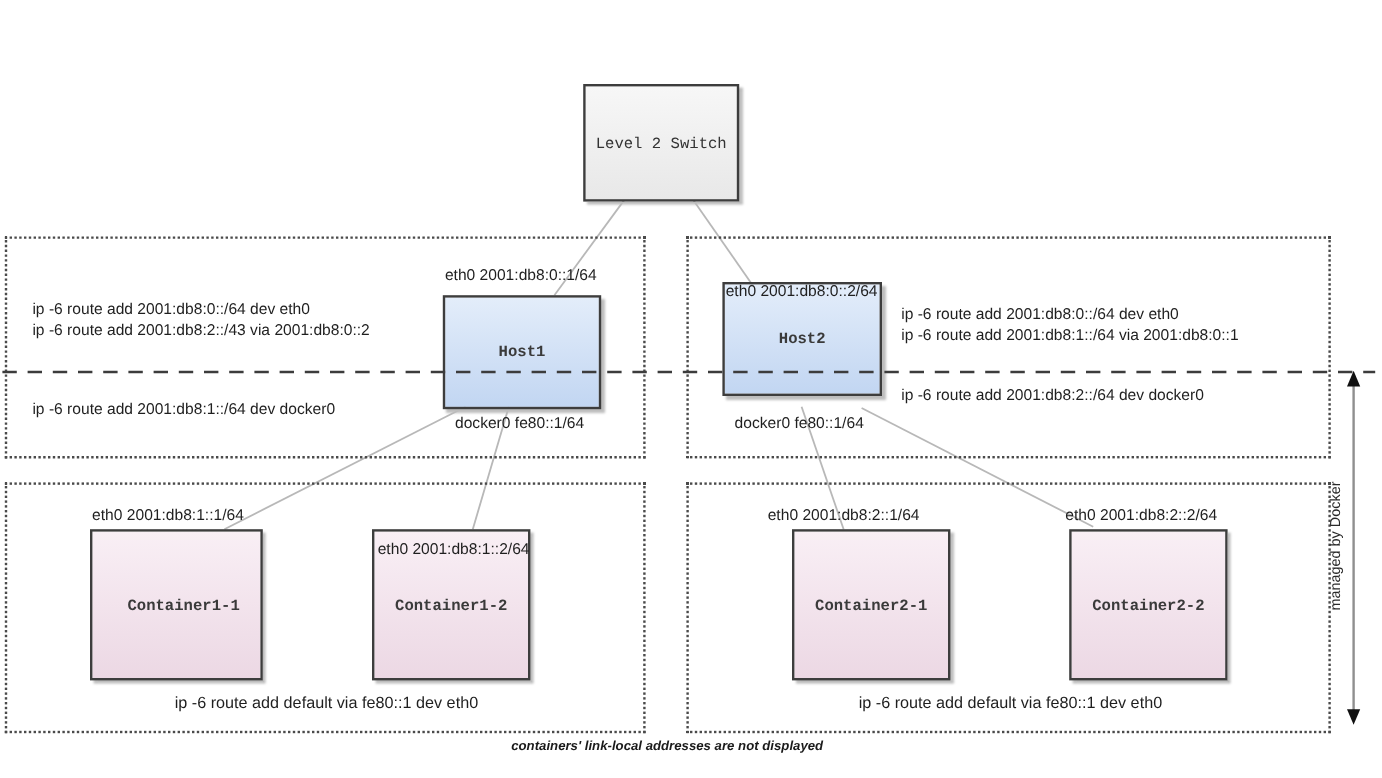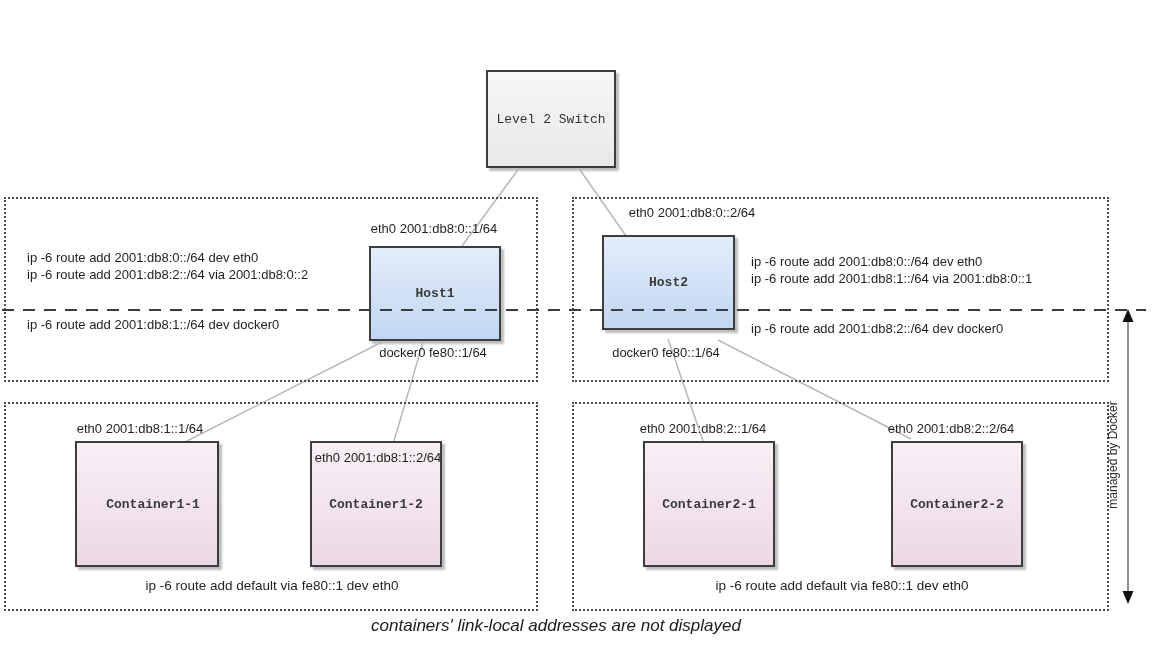--- a/index.html
+++ b/index.html
@@ -31,21 +31,21 @@
   .default-route{
     position:absolute;transform:translateX(-50%);white-space:nowrap;
     font-size:13.5px;color:#1f1f1f;
   }
   .side-label{
     position:absolute;writing-mode:vertical-rl;transform:rotate(180deg);
     font-size:12px;color:#2a2a2a;white-space:nowrap;
   }
   .footnote{
     position:absolute;transform:translateX(-50%);white-space:nowrap;
-    font-size:17px;font-style:italic;font-weight:normal;color:#1a1a1a;
+    font-size:11px;font-style:italic;font-weight:bold;color:#1a1a1a;
   }
 </style>
 </head>
 <body>
 
 <div id="canvas">
 
   <svg class="layer" width="1152" height="648">
     <line x1="520" y1="167" x2="462" y2="246" stroke="#b8b8b8" stroke-width="1.5"></line>
     <line x1="578" y1="167" x2="633" y2="246" stroke="#b8b8b8" stroke-width="1.5"></line>
@@ -65,46 +65,46 @@
   </div>
 
   <div class="node host-box" style="left:369px;top:246px;width:128px;height:91px;">
     <span>Host1</span>
   </div>
   <div class="node host-box" style="left:602px;top:235px;width:129px;height:91px;">
     <span>Host2</span>
   </div>
 
   <div class="iface-label" style="left:434px;top:221px;">eth0 2001:db8:0::1/64</div>
-  <div class="iface-label" style="left:668px;top:205px;margin-left:24px;">eth0 2001:db8:0::2/64</div>
+  <div class="iface-label" style="left:668px;top:235px;">eth0 2001:db8:0::2/64</div>
   <div class="iface-label" style="left:433px;top:345px;">docker0 fe80::1/64</div>
   <div class="iface-label" style="left:666px;top:345px;">docker0 fe80::1/64</div>
 
   <div class="route-block" style="left:27px;top:249px;">
     <div class="route-line">ip -6 route add 2001:db8:0::/64 dev eth0</div>
-    <div class="route-line">ip -6 route add 2001:db8:2::/64 via 2001:db8:0::2</div>
+    <div class="route-line">ip -6 route add 2001:db8:2::/43 via 2001:db8:0::2</div>
   </div>
-  <div class="route-block" style="left:27px;top:316px;">
+  <div class="route-block" style="left:27px;top:332px;">
     <div class="route-line">ip -6 route add 2001:db8:1::/64 dev docker0</div>
   </div>
   <div class="route-block" style="left:751px;top:253px;">
     <div class="route-line">ip -6 route add 2001:db8:0::/64 dev eth0</div>
     <div class="route-line">ip -6 route add 2001:db8:1::/64 via 2001:db8:0::1</div>
   </div>
   <div class="route-block" style="left:751px;top:320px;">
     <div class="route-line">ip -6 route add 2001:db8:2::/64 dev docker0</div>
   </div>
 
   <div class="node container-box" style="left:75px;top:441px;width:128px;height:122px;padding-left:12px;">
     <span>Container1-1</span>
   </div>
   <div class="node container-box" style="left:310px;top:441px;width:128px;height:122px;">
     <span>Container1-2</span>
   </div>
-  <div class="node container-box" style="left:643px;top:441px;width:128px;height:122px;">
+  <div class="node container-box" style="left:660px;top:441px;width:128px;height:122px;">
     <span>Container2-1</span>
   </div>
   <div class="node container-box" style="left:891px;top:441px;width:128px;height:122px;">
     <span>Container2-2</span>
   </div>
 
   <div class="iface-label" style="left:140px;top:421px;">eth0 2001:db8:1::1/64</div>
   <div class="iface-label" style="left:378px;top:421px;margin-top:29px;">eth0 2001:db8:1::2/64</div>
   <div class="iface-label" style="left:703px;top:421px;">eth0 2001:db8:2::1/64</div>
   <div class="iface-label" style="left:951px;top:421px;text-align:center;">eth0 2001:db8:2::2/64</div>

